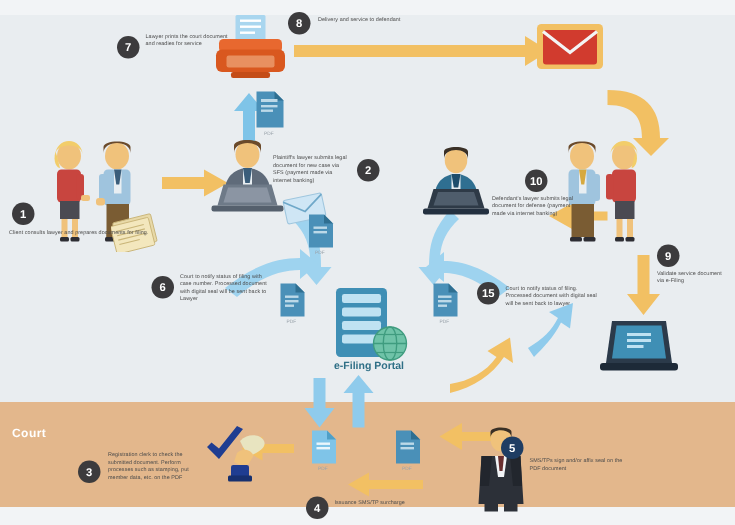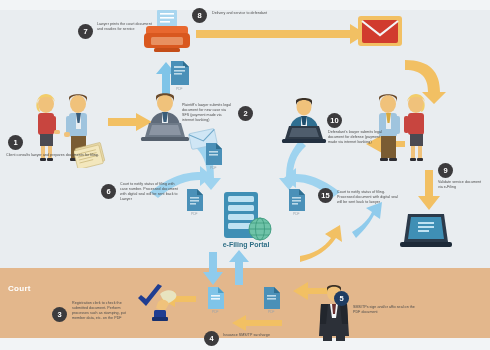--- a/index.html
+++ b/index.html
@@ -351,21 +351,21 @@
 
   <div class="badge" style="left:8px;top:135px;">1</div>
   <div class="badge" style="left:238px;top:106px;">2</div>
   <div class="badge" style="left:52px;top:307px;">3</div>
   <div class="badge" style="left:204px;top:331px;">4</div>
   <div class="badge navy" style="left:334px;top:291px;">5</div>
   <div class="badge" style="left:101px;top:184px;">6</div>
   <div class="badge" style="left:78px;top:24px;">7</div>
   <div class="badge" style="left:192px;top:8px;">8</div>
   <div class="badge" style="left:438px;top:163px;">9</div>
-  <div class="badge" style="left:327px;top:113px;">10</div>
+  <div class="badge" style="left:350px;top:113px;">10</div>
   <div class="badge" style="left:318px;top:188px;">15</div>
 
   <div class="cap" style="left:6px;top:153px;width:96px;">Client consults lawyer and prepares documents for filing.</div>
   <div class="cap" style="left:182px;top:103px;width:52px;">Plaintiff's lawyer submits legal document for new case via SFS (payment made via internet banking)</div>
   <div class="cap" style="left:72px;top:301px;width:66px;">Registration clerk to check the submitted document. Perform processes such as stamping, put member data, etc. on the PDF</div>
   <div class="cap" style="left:223px;top:333px;width:70px;">Issuance SMS/TP surcharge</div>
   <div class="cap" style="left:353px;top:305px;width:68px;">SMS/TPs sign and/or affix seal on the PDF document</div>
   <div class="cap" style="left:120px;top:182px;width:62px;">Court to notify status of filing with case number. Processed document with digital seal will be sent back to Lawyer</div>
   <div class="cap" style="left:97px;top:22px;width:60px;">Lawyer prints the court document and readies for service</div>
   <div class="cap" style="left:212px;top:11px;width:94px;">Delivery and service to defendant</div>

